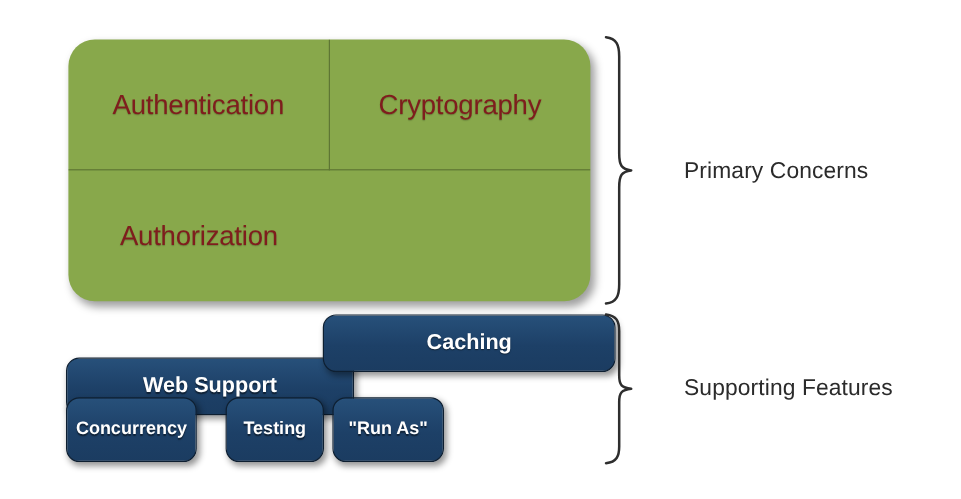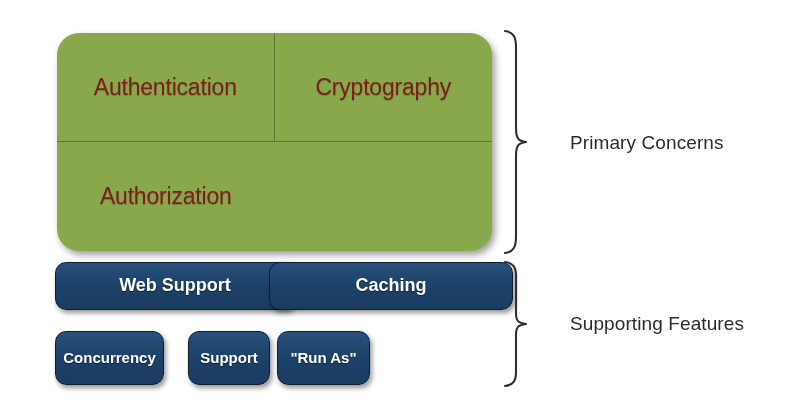--- a/index.html
+++ b/index.html
@@ -70,21 +70,21 @@
     justify-content: center;
     text-align: center;
     font-weight: bold;
     line-height: 1.1;
     box-sizing: border-box;
     text-shadow: 0 1px 1px rgba(0,0,0,0.5);
   }
   .support-row-1 { height: 48px; top: 262px; font-size: 18px; }
   .support-row-2 { height: 54px; top: 331px; font-size: 15px; }
 
-  #box-web-support { left: 55px;  width: 240px; }
+  #box-web-support { left: 55px;  width: 240px; margin-top: 36px; }
   #box-caching     { left: 269px; width: 244px; }
   #box-concurrency { left: 55px;  width: 109px; }
   #box-testing     { left: 188px; width: 82px;  }
   #box-run-as      { left: 277px; width: 93px;  }
   #box-remember-me { left: 376px; width: 112px; }
 
   
   .brace {
     position: absolute;
     left: 500px;
@@ -127,21 +127,21 @@
     <span>Web Support</span>
   </div>
   <div id="box-caching" class="support-box support-row-1">
     <span>Caching</span>
   </div>
 
   <div id="box-concurrency" class="support-box support-row-2">
     <span>Concurrency</span>
   </div>
   <div id="box-testing" class="support-box support-row-2">
-    <span>Support</span>
+    <span>Testing</span>
   </div>
   <div id="box-run-as" class="support-box support-row-2">
     <span>"Run As"</span>
   </div>
 
   <div id="brace-primary" class="brace">
     <svg width="30" height="228" viewBox="0 0 30 228" aria-hidden="true">
       <path d="M5 3 C14 4, 16 10, 16 19 L16 100 C16 110, 18 113, 26 114
                C18 115, 16 118, 16 128 L16 209 C16 218, 14 224, 5 225" fill="none" stroke="#2e2e2e" stroke-width="2.1" stroke-linecap="round" stroke-linejoin="round"></path>
     </svg>

